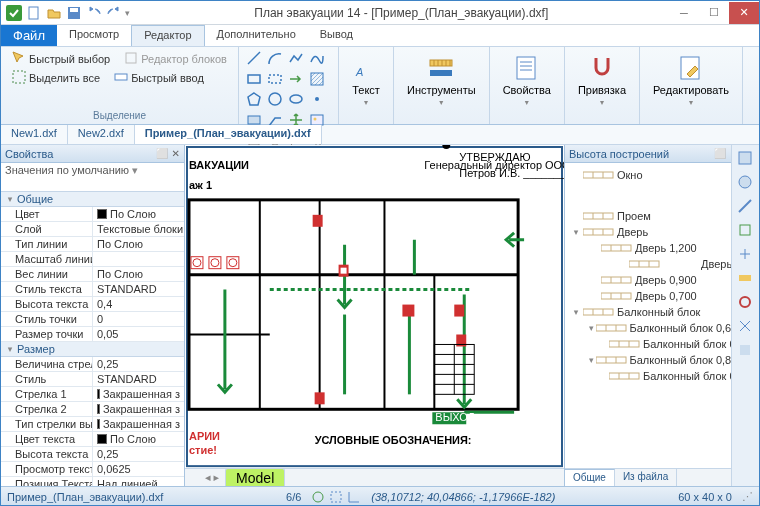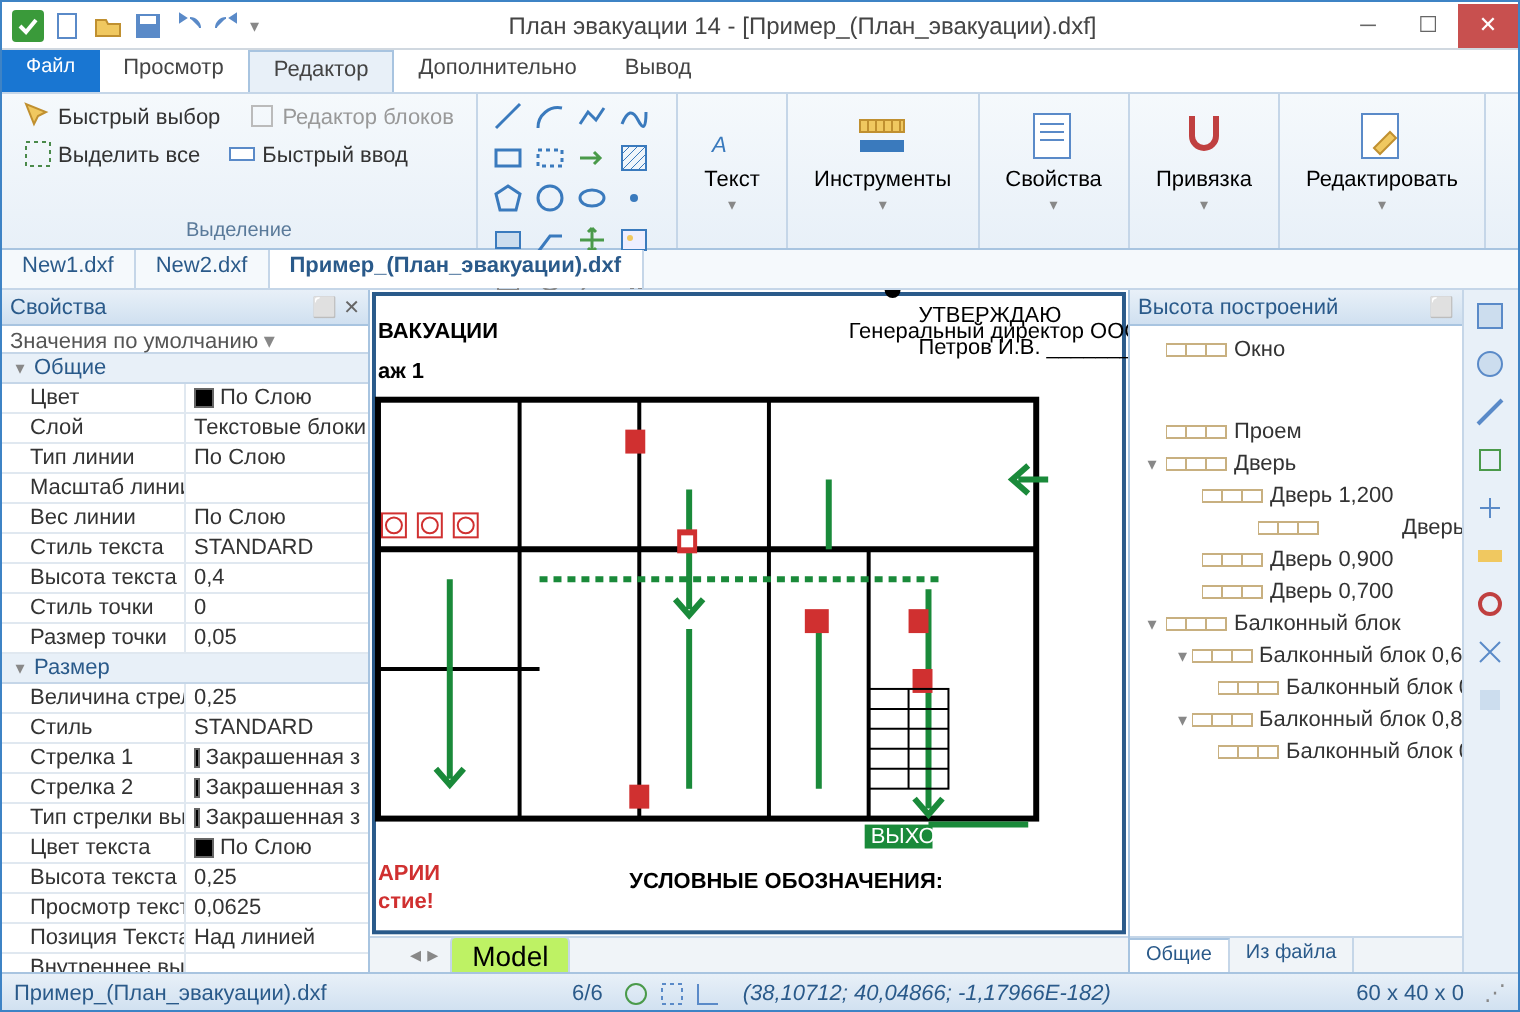--- a/index.html
+++ b/index.html
@@ -5,21 +5,21 @@
 *{box-sizing:border-box;margin:0;padding:0;font-family:"Segoe UI",Tahoma,sans-serif;font-size:11px}
 body{width:760px;height:506px;overflow:hidden;background:#fff;border:1px solid #3e83c5}
 .titlebar{height:24px;background:#fff;display:flex;align-items:center;border-bottom:1px solid #d0d8e0}
 .qat{display:flex;gap:2px;padding:2px 4px;align-items:center}
 .qat-btn{width:18px;height:18px;display:flex;align-items:center;justify-content:center;border-radius:2px}
 .title{flex:1;text-align:center;color:#444;font-size:12px}
 .winbtns{display:flex}
 .winbtn{width:30px;height:22px;display:flex;align-items:center;justify-content:center;color:#666}
 .winbtn.close{background:#c8504f;color:#fff}
 .menubar{height:22px;display:flex;background:#fff;border-bottom:1px solid #c5d6e8}
-.file-tab{background:#1976d2;color:#fff;padding:3px 12px;font-size:10px}
+.file-tab{background:#1976d2;color:#fff;padding:3px 12px;font-size:13px}
 .menu-tab{padding:3px 12px;color:#444;cursor:pointer}
 .menu-tab.active{background:#e8f0f8;border:1px solid #a8c4e0;border-bottom:none}
 .ribbon{height:78px;background:linear-gradient(#f5f9fc,#e8f0f8);border-bottom:1px solid #a8c4e0;display:flex}
 .ribbon-group{border-right:1px solid #c5d6e8;padding:2px 6px;display:flex;flex-direction:column;justify-content:space-between}
 .rg-title{text-align:center;color:#5a7a9a;font-size:10px;padding:1px 0}
 .rg-content{display:flex;gap:4px;align-items:flex-start}
 .rbtn{display:flex;align-items:flex-end;gap:3px;padding:1px 4px;border:1px solid transparent;border-radius:2px;font-size:11px;color:#333;white-space:nowrap}
 .rbtn.active{border-color:#d4a030;background:linear-gradient(#fde8b8,#f8d080)}
 .rbtn.disabled{color:#999}
 .ricon{width:14px;height:14px;display:inline-block}
@@ -28,21 +28,21 @@
 .rbig span{font-size:11px}
 .icon-row{display:flex;gap:3px;flex-wrap:wrap}
 .draw-icon{width:18px;height:18px;border:1px solid transparent;display:flex;align-items:center;justify-content:center;border-radius:2px}
 .help-area{margin-left:auto;padding:4px 8px;display:flex;align-items:flex-start;gap:6px}
 .doctabs{height:20px;background:#f5f9fc;border-bottom:1px solid #c5d6e8;display:flex}
 .doctab{padding:2px 10px;border-right:1px solid #c5d6e8;color:#2a5a8a;font-size:11px}
 .doctab.active{background:#fff;font-weight:bold}
 .workspace{display:flex;height:341px}
 .left-panel{width:184px;border-right:1px solid #a8c4e0;display:flex;flex-direction:column;background:#f0f4f8}
 .panel-header{height:18px;background:linear-gradient(#e8f0f8,#d0e0f0);border-bottom:1px solid #a8c4e0;padding:1px 4px;display:flex;align-items:center;font-size:11px;color:#2a5a8a}
-.panel-sub{height:14px;background:#fff;border-bottom:1px solid #c5d6e8;padding:1px 4px;font-size:10px;color:#555}
+.panel-sub{height:29px;background:#fff;border-bottom:1px solid #c5d6e8;padding:1px 4px;font-size:10px;color:#555}
 .prop-grid{flex:1;overflow:hidden;background:#fff}
 .prop-group{background:#e8f0f8;padding:1px 4px;font-size:11px;color:#2a5a8a;border-bottom:1px solid #c5d6e8;display:flex;align-items:center;gap:2px}
 .prop-row{display:flex;border-bottom:1px solid #e0e8f0;font-size:10px}
 .prop-key{width:92px;padding:1px 4px 1px 14px;border-right:1px solid #e0e8f0;color:#333;white-space:nowrap;overflow:hidden}
 .prop-val{flex:1;padding:1px 4px;display:flex;align-items:center;gap:3px;color:#333;white-space:nowrap;overflow:hidden}
 .swatch{width:10px;height:10px;background:#000;border:1px solid #666}
 .canvas{width:380px;position:relative;background:#fff;border-right:1px solid #a8c4e0;overflow:hidden}
 .drawing{position:absolute;inset:0}
 .sheet-tabs{position:absolute;bottom:0;left:0;right:0;height:18px;background:#f0f4f8;border-top:1px solid #c5d6e8;display:flex;align-items:center;padding-left:20px}
 .sheet-tab{padding:1px 10px;background:#bef264;border:1px solid #c5d6e8;border-bottom:none;border-radius:3px 3px 0 0;font-size:14px}

